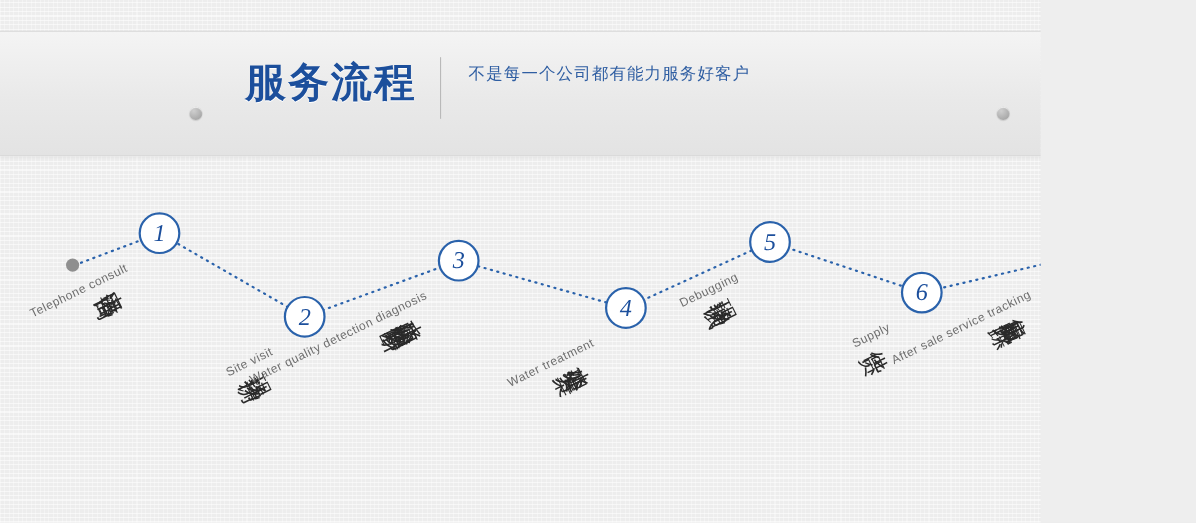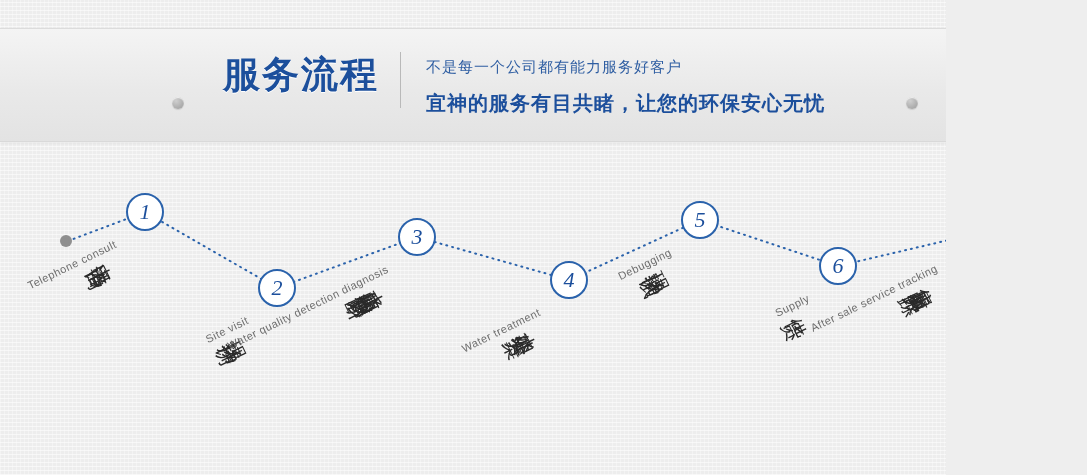--- a/index.html
+++ b/index.html
@@ -149,21 +149,20 @@
 <div class="page">
 
   <div class="header-band">
     <div class="screw left"></div>
     <div class="screw right"></div>
   </div>
 
   <div class="title-main">服务流程</div>
   <div class="title-divider"></div>
   <div class="subtitle-1">不是每一个公司都有能力服务好客户</div>
-  <div class="subtitle-2">宜神的服务有目共睹，让您的环保安心无忧</div>
 
   <div class="flow">
 
     <svg class="flow-svg" width="1087" height="335">
       <g fill="none" stroke="#2a62ab" stroke-width="2" stroke-linecap="round" stroke-dasharray="1 5">
         <polyline points="68,101 145,72 277,148 417,97 569,140 700,80 838,126 966,96 1016,117"></polyline>
       </g>
       <circle cx="66" cy="101" r="6" fill="#8f8f8f"></circle>
       <circle cx="1018" cy="117" r="6" fill="#8f8f8f"></circle>
     </svg>

